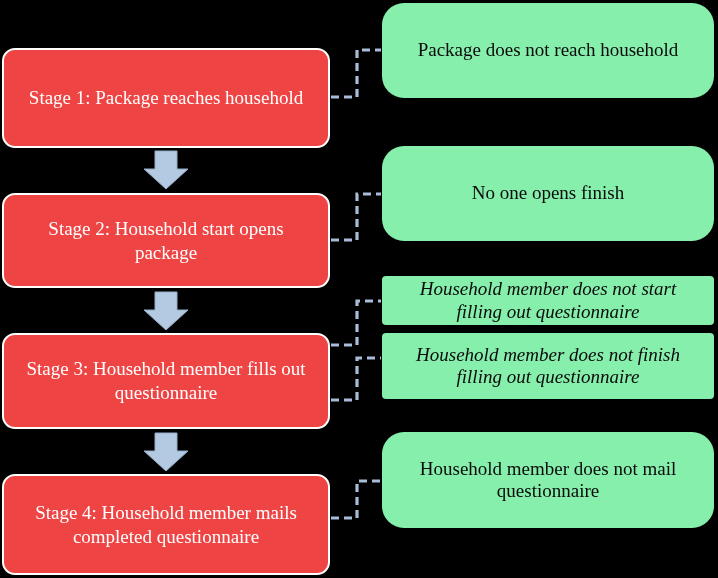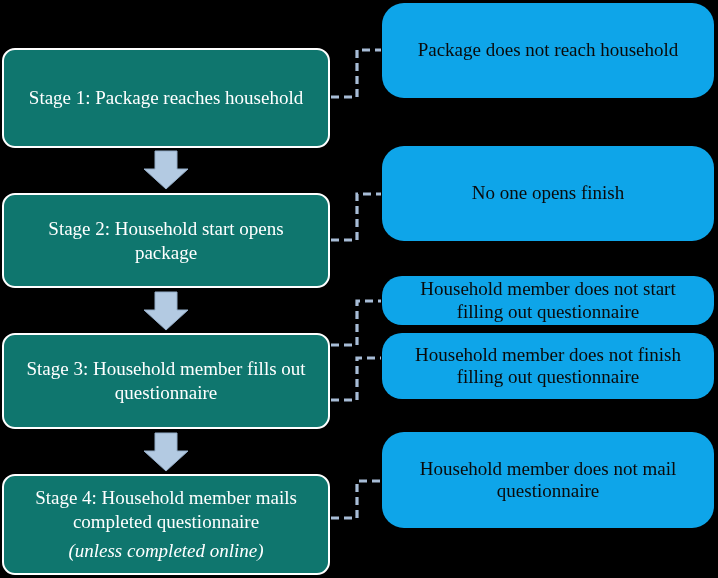--- a/index.html
+++ b/index.html
@@ -21,21 +21,21 @@
     top: 0;
     width: 718px;
     height: 578px;
     pointer-events: none;
   }
   .stage {
     position: absolute;
     left: 2px;
     width: 328px;
     box-sizing: border-box;
-    background: #0f766e;
+    background: #ef4444;
     border: 2px solid #ffffff;
     border-radius: 13px;
     color: #ffffff;
     display: flex;
     flex-direction: column;
     align-items: center;
     justify-content: center;
     text-align: center;
     font-size: 19px;
     line-height: 1.26;
@@ -43,32 +43,32 @@
   }
   .stage .note {
     font-style: italic;
     margin-top: 5px;
   }
   .failure {
     position: absolute;
     left: 382px;
     width: 332px;
     box-sizing: border-box;
-    background: #0ea5e9;
+    background: #86efac;
     color: #0a0a0a;
     display: flex;
     align-items: center;
     justify-content: center;
     text-align: center;
     font-size: 19px;
     line-height: 1.18;
     padding: 6px 14px;
   }
   .failure.tall { border-radius: 22px; }
-  .failure.short { border-radius: 20px; }
+  .failure.short { border-radius: 4px; font-style: italic; }
 
   .s1 { top: 48px;  height: 100px; }
   .s2 { top: 193px; height: 95px;  }
   .s3 { top: 333px; height: 96px;  }
   .s4 { top: 474px; height: 101px; }
 
   .f1 { top: 3px;   height: 95px; }
   .f2 { top: 146px; height: 95px; }
   .f3 { top: 276px; height: 49px; }
   .f4 { top: 333px; height: 66px; }
@@ -99,21 +99,20 @@
   <div class="stage s2">
     <div>Stage 2: Household start opens package</div>
   </div>
 
   <div class="stage s3">
     <div>Stage 3: Household member fills out questionnaire</div>
   </div>
 
   <div class="stage s4">
     <div>Stage 4: Household member mails completed questionnaire</div>
-    <div class="note">(unless completed online)</div>
   </div>
 
   <div class="failure tall f1">
     <div>Package does not reach household</div>
   </div>
 
   <div class="failure tall f2">
     <div>No one opens finish</div>
   </div>
 

